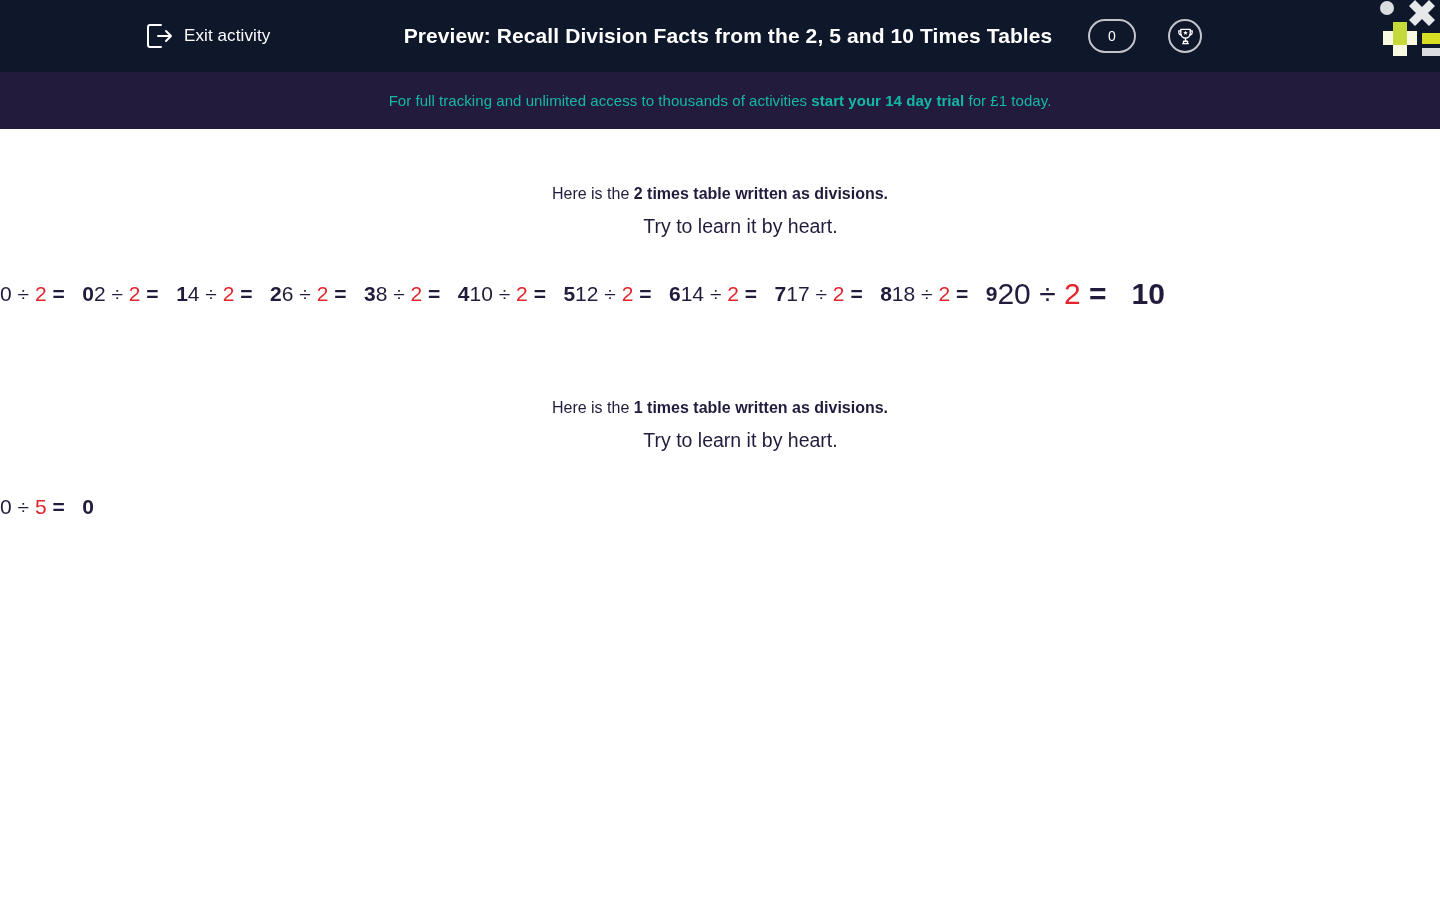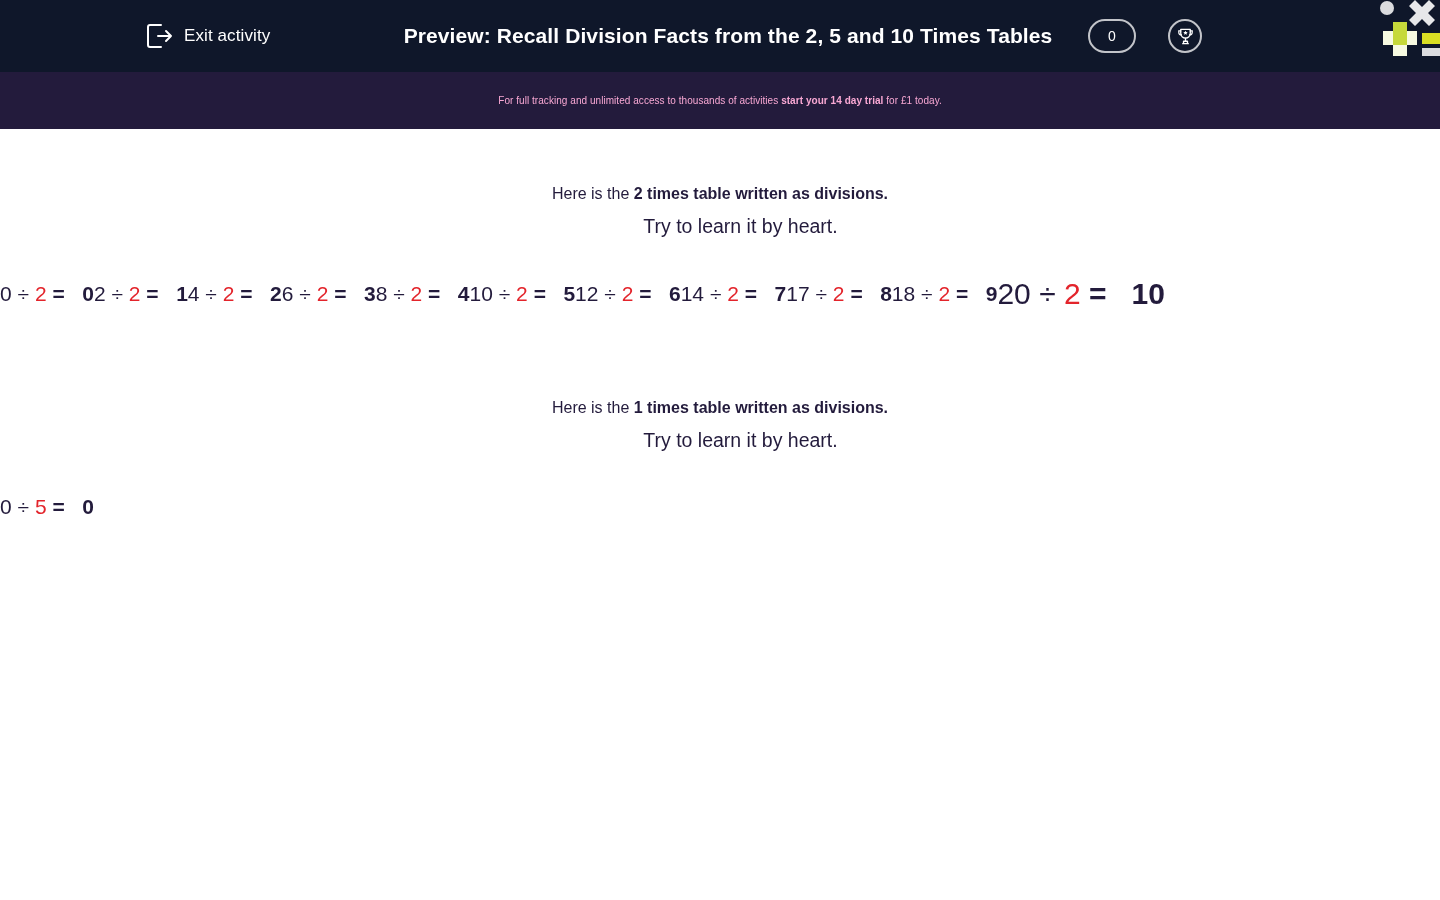--- a/index.html
+++ b/index.html
@@ -104,22 +104,22 @@
   
   .promo-banner {
     height: 57px;
     background: #231B3C;
     display: flex;
     align-items: center;
     justify-content: center;
     cursor: pointer;
   }
   .promo-text {
-    color: #f9a8d4;
-    font-size: 10px;
+    color: #14b8a6;
+    font-size: 15px;
     letter-spacing: .05px;
   }
   .promo-text b { font-weight: bold; }
 
   
   .content {
     padding-top: 49px;
     text-align: center;
   }
 

